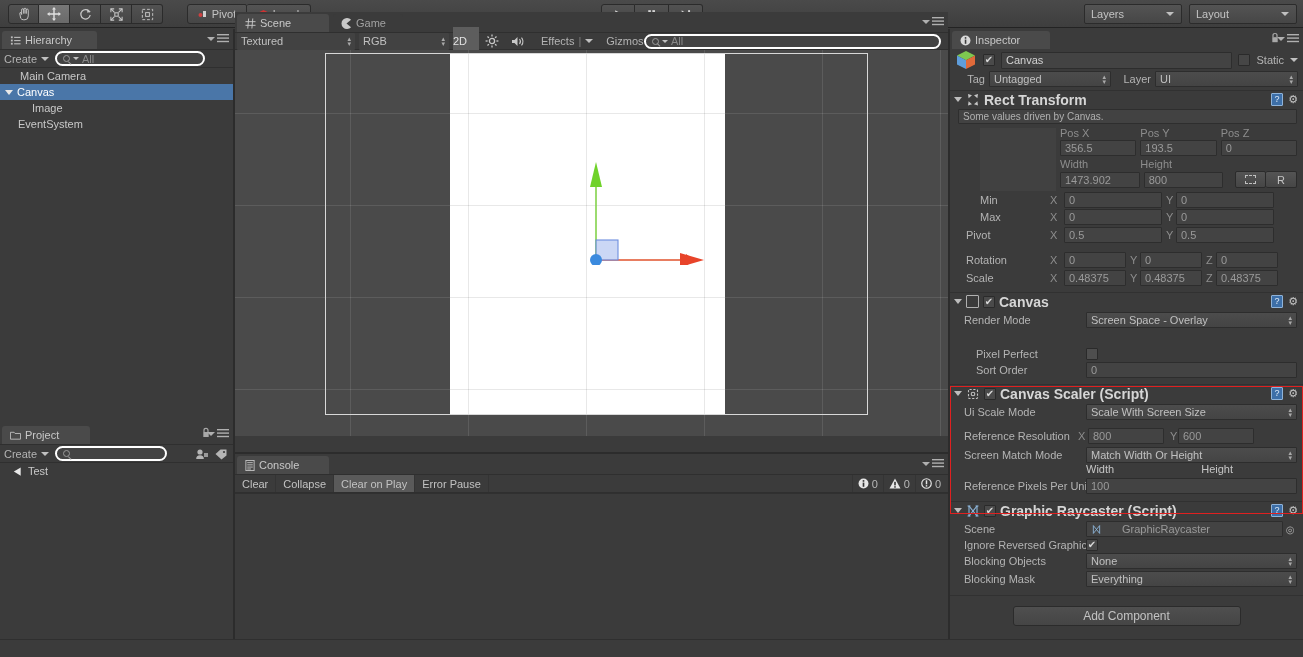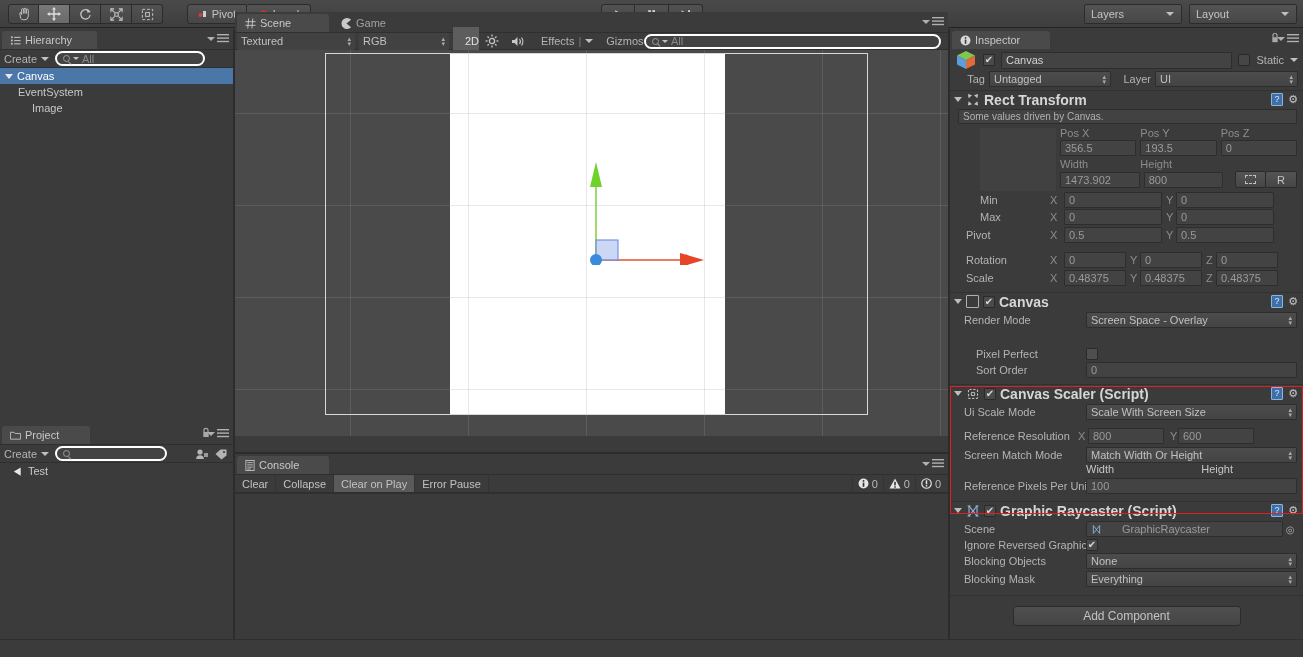--- a/index.html
+++ b/index.html
@@ -296,29 +296,32 @@
         <span class="label">Create</span>
         <span class="caret-d"></span>
       </div>
       <div class="searchbox" style="width:150px;">
         <span class="magnifier"></span>
         <span class="caret-d" style="border-top-width:3px;border-left-width:3px;border-right-width:3px;"></span>
         <span>All</span>
       </div>
     </div>
     <div style="background:#3b3b3b;height:355px;">
+      <div class="h-row" style="padding-left:20px;">
+        <span>Main Camera</span>
+      </div>
       <div class="h-row sel" style="padding-left:5px;gap:4px;">
         <span class="tri-open" style="border-top-color:#e8e8e8;"></span>
         <span>Canvas</span>
       </div>
+      <div class="h-row" style="padding-left:32px;">
+        <span>Image</span>
+      </div>
       <div class="h-row" style="padding-left:18px;">
         <span>EventSystem</span>
-      </div>
-      <div class="h-row" style="padding-left:32px;">
-        <span>Image</span>
       </div>
     </div>
   </div>
 
   <div class="panel" style="left:0;top:424px;width:233px;height:233px;">
     <div class="tabbar" style="width:233px;">
       <div class="tab" style="left:2px;width:88px;">
         <svg width="11" height="11" viewBox="0 0 12 12">
             <path d="M0.5 2.5 L4.5 2.5 L5.5 3.8 L11.5 3.8 L11.5 10 L0.5 10 Z" fill="none" stroke="#bdbdbd" stroke-width="1"></path>
           </svg>
@@ -405,21 +408,21 @@
 
     <div class="toolstrip" style="height:18px;display:flex;align-items:center;gap:0;padding:0;position:relative;">
       <div class="popup" style="width:118px;height:17px;border:none;background:#424242;margin-left:2px;">
         <span>Textured</span>
         <span class="updown"></span>
       </div>
       <div class="popup" style="width:90px;height:17px;border:none;background:#424242;margin-left:4px;">
         <span>RGB</span>
         <span class="updown"></span>
       </div>
-      <div style="width:26px;height:29px;background:#5d5d5d;display:flex;align-items:center;justify-content:flex-end;color:#e2e2e2;margin-left:4px;">
+      <div style="width:26px;height:29px;background:#5d5d5d;display:flex;align-items:center;justify-content:flex-start;color:#e2e2e2;margin-left:4px;">
         <span>2D</span>
       </div>
       <div style="width:26px;display:flex;align-items:center;justify-content:center;">
         <svg width="14" height="14" viewBox="0 0 14 14">
             <circle cx="7" cy="7" r="2.6" fill="none" stroke="#c8c8c8" stroke-width="1.3"></circle>
             <g stroke="#c8c8c8" stroke-width="1.3">
               <path d="M7 0.6 L7 2.6"></path>
               <path d="M7 11.4 L7 13.4"></path>
               <path d="M0.6 7 L2.6 7"></path>
               <path d="M11.4 7 L13.4 7"></path>

